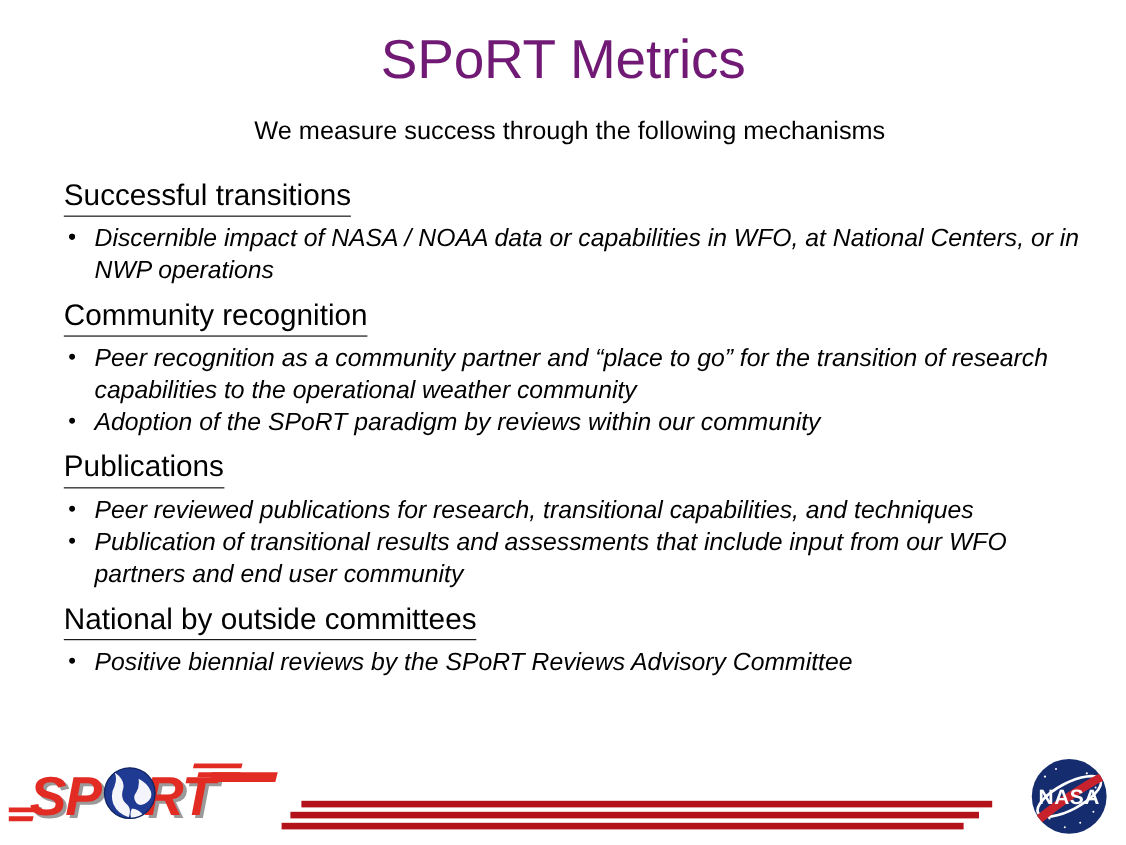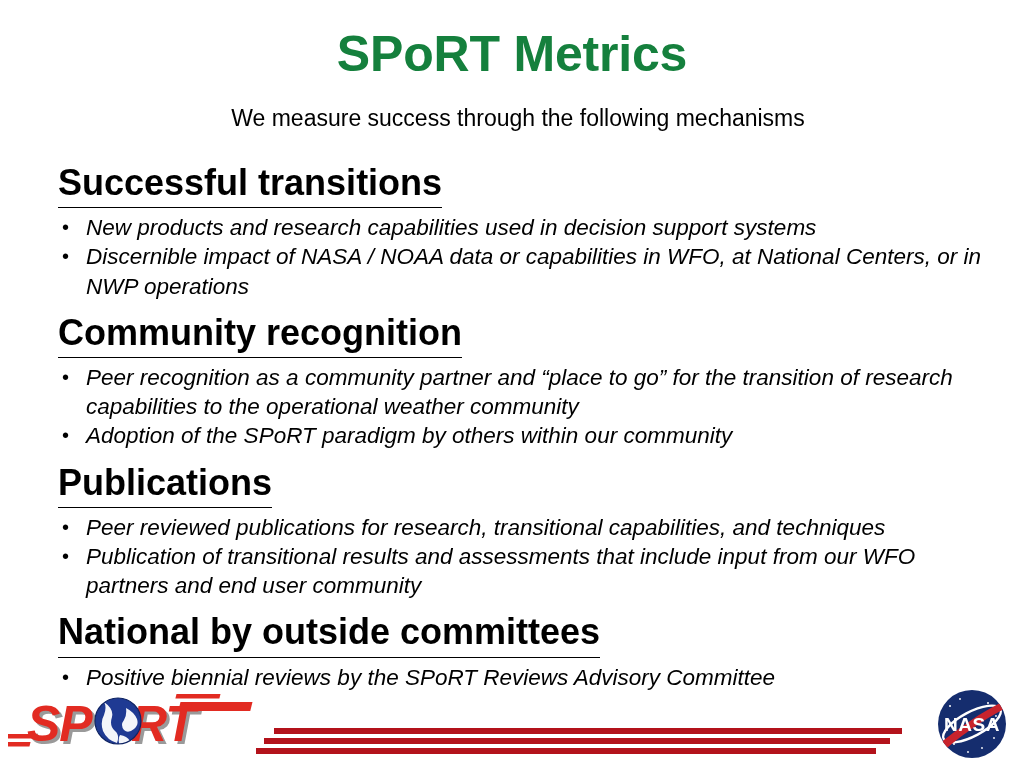--- a/index.html
+++ b/index.html
@@ -27,24 +27,24 @@
 
   
   .slide-title {
     position: absolute;
     top: 26px;
     left: 0;
     width: 1024px;
     text-align: center;
     font-family: "Liberation Sans", sans-serif;
     font-size: 50px;
-    font-weight: 700;
+    font-weight: 400;
     line-height: 1.12;
     letter-spacing: -0.2px;
-    color: #15803d;
+    color: #701a75;
   }
 
   
   .slide-subtitle {
     position: absolute;
     top: 105px;
     left: 58px;
     width: 920px;
     text-align: center;
     font-size: 23px;
@@ -59,22 +59,22 @@
     top: 160px;
     left: 58px;
     width: 935px;
   }
 
   .section {
     margin: 0 0 2px 0;
   }
 
   .section-heading {
-    font-size: 36px;
-    font-weight: 700;
+    font-size: 27px;
+    font-weight: 400;
     font-style: normal;
     line-height: 1.28;
     color: #000000;
     display: inline-block;
     border-bottom: 1.6px solid #000000;
     padding-bottom: 1px;
     margin-bottom: 5px;
   }
 
   .bullet-list {
@@ -174,39 +174,38 @@
 
   <div class="slide-subtitle">We measure success through the following mechanisms</div>
 
   <div class="body-block">
 
     <div class="section s1">
       <div class="section-heading">Successful transitions</div>
       <ul class="bullet-list">
         <li class="bullet-item">
           <span class="bullet-dot">•</span>
-          <span>New products  and research capabilities used in decision support systems</span>
         </li>
         <li class="bullet-item">
           <span class="bullet-dot">•</span>
           <span>Discernible impact of NASA / NOAA data or capabilities in WFO, at National Centers, or in NWP operations</span>
         </li>
       </ul>
     </div>
 
     <div class="section s2">
       <div class="section-heading">Community recognition</div>
       <ul class="bullet-list">
         <li class="bullet-item">
           <span class="bullet-dot">•</span>
           <span>Peer recognition as a community partner and “place to go” for the transition of research capabilities to the operational weather community</span>
         </li>
         <li class="bullet-item">
           <span class="bullet-dot">•</span>
-          <span>Adoption of the SPoRT paradigm by others within our community</span>
+          <span>Adoption of the SPoRT paradigm by reviews within our community</span>
         </li>
       </ul>
     </div>
 
     <div class="section s3">
       <div class="section-heading">Publications</div>
       <ul class="bullet-list">
         <li class="bullet-item">
           <span class="bullet-dot">•</span>
           <span>Peer reviewed publications for research, transitional capabilities, and techniques</span>

